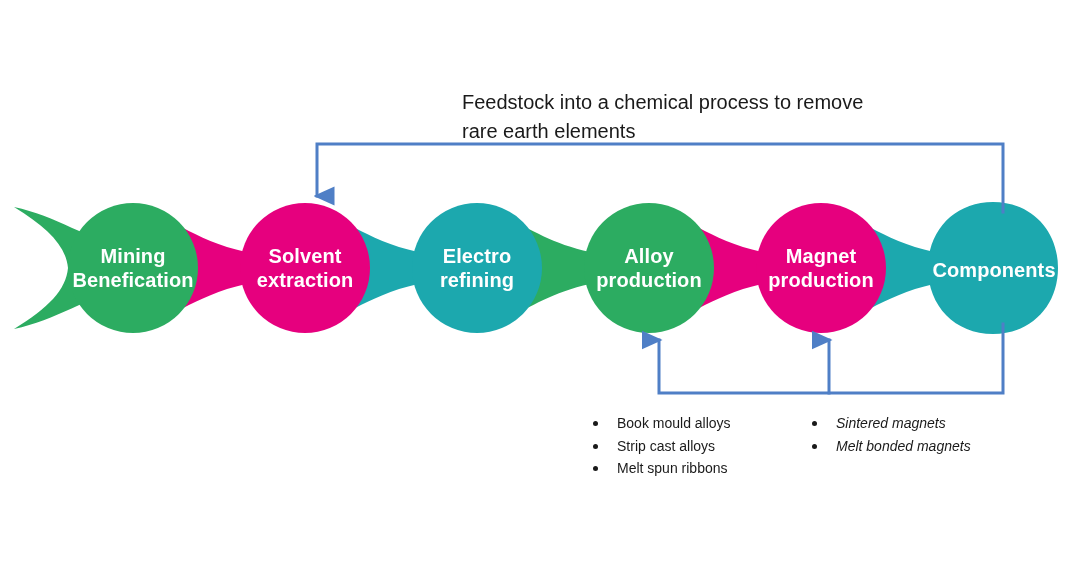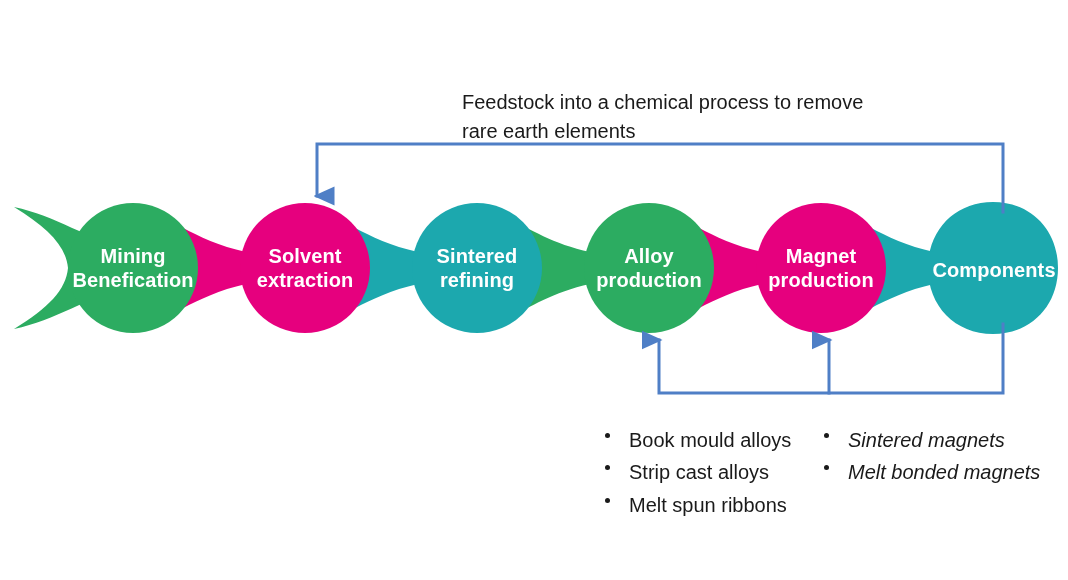--- a/index.html
+++ b/index.html
@@ -47,25 +47,25 @@
     font-family: "Liberation Sans", sans-serif;
     font-size: 20px;
     font-weight: 400;
     color: #1a1a1a;
     line-height: 1.45;
     white-space: pre-line;
   }
   
   .bullet-list {
     position: absolute;
-    margin: 16px;
+    margin: 4px;
     padding: 0;
     list-style: none;
     font-family: "Liberation Sans", sans-serif;
-    font-size: 20px;
+    font-size: 14px;
     font-weight: 400;
     color: #1a1a1a;
     line-height: 1.62;
   }
   .bullet-list li {
     position: relative;
     padding-left: 30px;
     white-space: nowrap;
   }
   .bullet-list li .dot {
@@ -148,21 +148,21 @@
     </g>
     <g>
       <path fill="none" stroke="#4F7FC6" stroke-width="3" stroke-linecap="square" stroke-linejoin="miter" d="M 829 393 L 829 340" marker-end="url(#arrow-down)"></path>
     </g>
   </svg>
 
   <div class="node-label" style="left:133px; top:268px;">Mining
 Benefication</div>
   <div class="node-label" style="left:305px; top:268px;">Solvent
 extraction</div>
-  <div class="node-label" style="left:477px; top:268px;">Sintered
+  <div class="node-label" style="left:477px; top:268px;">Electro
 refining</div>
   <div class="node-label" style="left:649px; top:268px;">Alloy
 production</div>
   <div class="node-label" style="left:821px; top:268px;">Magnet
 production</div>
   <div class="node-label" style="left:994px; top:270px;">Components</div>
 
   <div class="caption" style="left:462px; top:88px;">Feedstock into a chemical process to remove
 rare earth elements</div>
 

